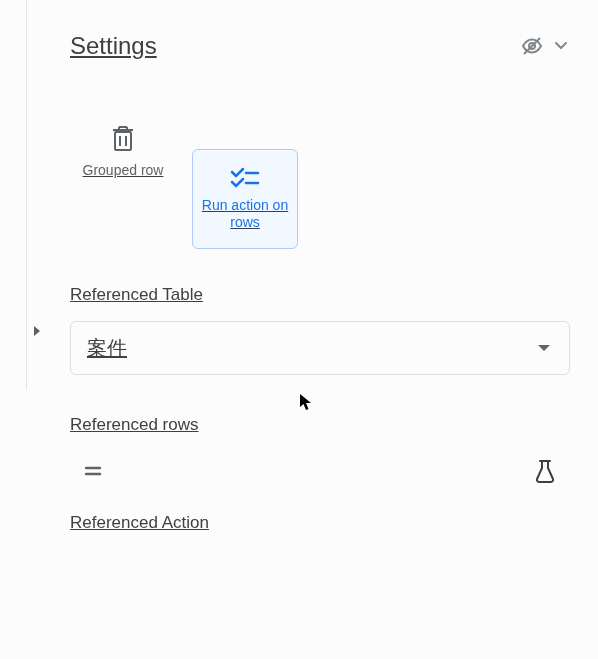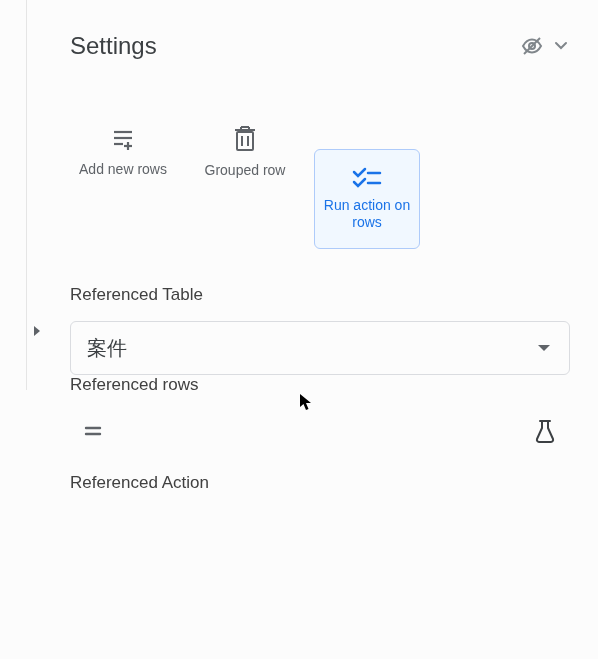--- a/index.html
+++ b/index.html
@@ -1,30 +1,30 @@
 <!DOCTYPE html>
 <html><head>
 <meta charset="utf-8">
 <style>
   * { box-sizing: border-box; margin: 0; padding: 0; }
   html, body { width: 598px; height: 659px; font-family: "Google Sans", "Helvetica Neue", Arial, sans-serif; background: #fcfcfc; color: #3c4043; overflow: hidden; }
   .canvas { position: relative; width: 598px; height: 659px; }
   .left-rail { position: absolute; left: 26px; top: 0; width: 1px; height: 390px; background: #e5e5e5; }
-  .panel { position: absolute; left: 50px; top: 0; right: 0; bottom: 0; padding: 20px 28px 0 20px; }
+  .panel { position: absolute; left: 50px; top: 0; right: 0; bottom: 0; padding: 20px 28px 0 20px; text-decoration: underline; }
   .header { display: flex; align-items: center; justify-content: space-between; margin-top: 12px; margin-bottom: 42px; }
   .title { font-size: 24px; font-weight: 400; color: #3c4043; }
   .header-right { display: flex; align-items: center; gap: 8px; color: #80868b; }
   .icon-btn { display: inline-flex; align-items: center; justify-content: center; cursor: pointer; color: #80868b; }
   .tiles { display: flex; flex-wrap: wrap; gap: 16px; margin-bottom: 36px; }
   .tile { width: 106px; height: 100px; border-radius: 6px; display: flex; flex-direction: column; align-items: center; justify-content: center; gap: 8px; cursor: pointer; color: #5f6368; }
   .tile .tlabel { font-size: 14px; line-height: 1.25; text-align: center; }
   .tile.selected { border: 1px solid #aecbfa; background: #f1f8ff; color: #1a73e8; margin-top: 47px; }
   .tile.selected svg { color: #1a73e8; }
   .section-label { font-size: 17px; color: #404040; margin-bottom: 16px; }
-  .select { position: relative; width: 100%; height: 54px; border: 1px solid #dadce0; border-radius: 6px; display: flex; align-items: center; padding: 0 16px; cursor: pointer; }
+  .select { position: relative; width: 100%; height: 54px; border: 1px solid #dadce0; border-radius: 6px; display: flex; align-items: center; padding: 0 16px; cursor: pointer; margin-bottom: 40px; }
   .select-value { font-size: 20px; color: #3c4043; }
   .select-caret { position: absolute; right: 18px; top: 50%; transform: translateY(-50%); color: #5f6368; }
   .row-bar { display: flex; align-items: center; justify-content: space-between; padding: 8px 14px 30px 14px; }
   .expand-caret { position: absolute; left: 33px; top: 323px; color: #5f6368; cursor: pointer; }
   .cursor { position: absolute; left: 299px; top: 393px; pointer-events: none; }
 </style>
 </head>
 <body>
 
 <div class="canvas">
@@ -51,30 +51,20 @@
         <span class="icon-btn">
           <svg width="18" height="18" viewBox="0 0 18 18">
               <path d="M4 6 L9 11 L14 6" fill="none" stroke="#80868b" stroke-width="2" stroke-linecap="round"></path>
             </svg>
         </span>
       </div>
     </div>
 
     <div class="tiles">
 
-      <div class="tile">
-        <svg width="28" height="28" viewBox="0 0 28 28">
-          <line x1="5" y1="7" x2="23" y2="7" stroke="#5f6368" stroke-width="2.2"></line>
-          <line x1="5" y1="13" x2="23" y2="13" stroke="#5f6368" stroke-width="2.2"></line>
-          <line x1="5" y1="19" x2="14" y2="19" stroke="#5f6368" stroke-width="2.2"></line>
-          <line x1="19" y1="17" x2="19" y2="25" stroke="#5f6368" stroke-width="2.2"></line>
-          <line x1="15" y1="21" x2="23" y2="21" stroke="#5f6368" stroke-width="2.2"></line>
-        </svg>
-        <div class="tlabel">Add new rows</div>
-      </div>
 
       <div class="tile">
         <svg width="26" height="30" viewBox="0 0 26 30">
           <rect x="5" y="8" width="16" height="18" rx="1" fill="none" stroke="#5f6368" stroke-width="2"></rect>
           <line x1="3" y1="6" x2="23" y2="6" stroke="#5f6368" stroke-width="2"></line>
           <line x1="9" y1="6" x2="9" y2="3" stroke="#5f6368" stroke-width="2"></line>
           <line x1="17" y1="6" x2="17" y2="3" stroke="#5f6368" stroke-width="2"></line>
           <line x1="9" y1="3" x2="17" y2="3" stroke="#5f6368" stroke-width="2"></line>
           <line x1="10" y1="12" x2="10" y2="22" stroke="#5f6368" stroke-width="2"></line>
           <line x1="16" y1="12" x2="16" y2="22" stroke="#5f6368" stroke-width="2"></line>

